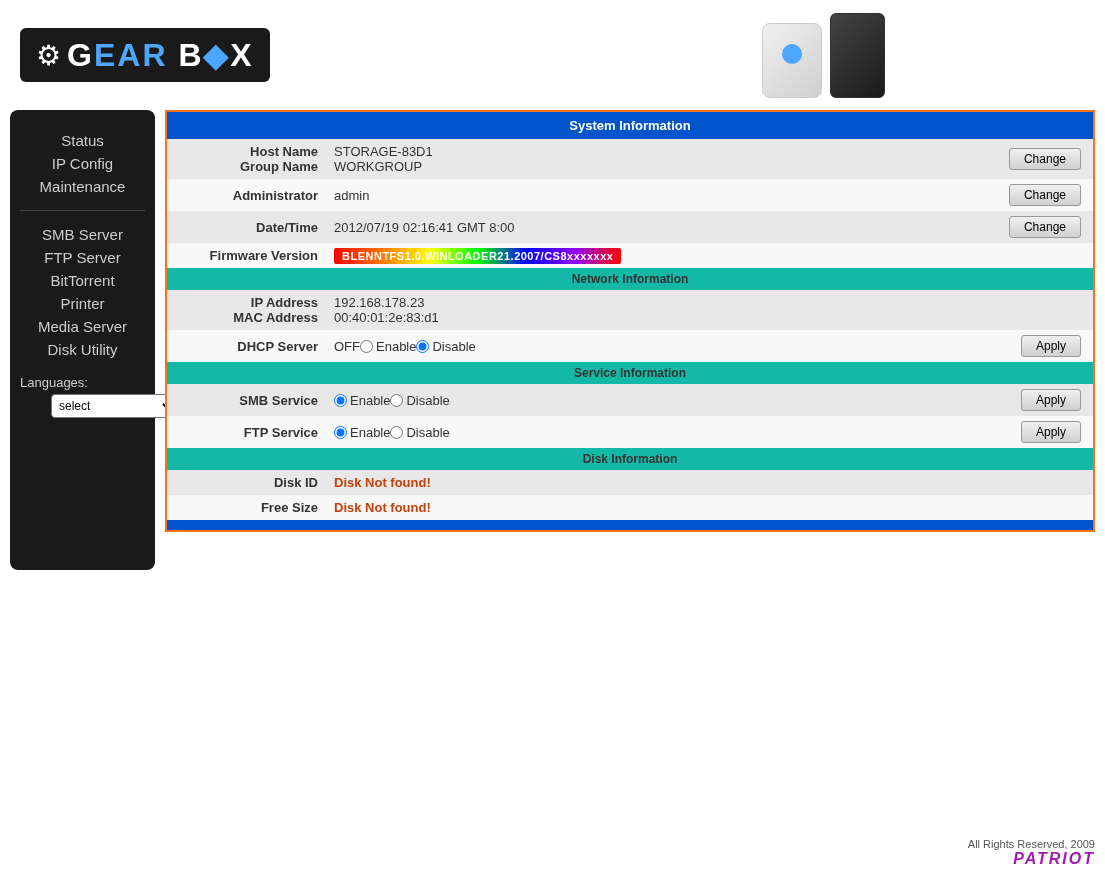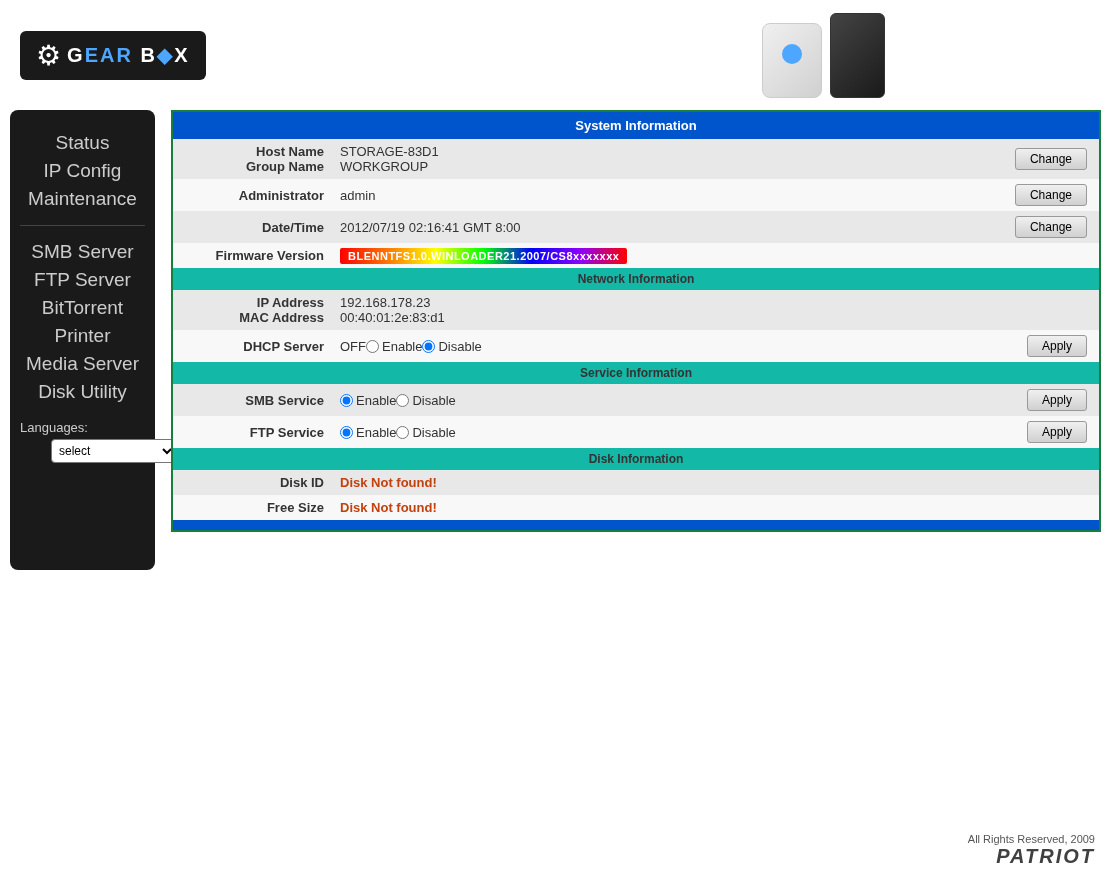--- a/index.html
+++ b/index.html
@@ -30,21 +30,21 @@
       display: flex;
       align-items: center;
       gap: 6px;
     }
     .gear-icon {
       color: #fff;
       font-size: 28px;
     }
     .logo-text {
       color: #fff;
-      font-size: 20px;
+      font-size: 32px;
       font-weight: bold;
       letter-spacing: 2px;
     }
     .logo-text .box-highlight {
       color: #4da6ff;
     }
     #device-image {
       margin-left: auto;
       margin-right: 200px;
       display: flex;
@@ -99,21 +99,21 @@
       text-align: center;
       padding: 4px 0;
     }
     .sidebar-link {
       display: block;
       text-align: center;
       color: #ccc;
       text-decoration: none;
       padding: 3px 0;
       cursor: pointer;
-      font-size: 19px;
+      font-size: 15px;
     }
     .sidebar-divider {
       border: none;
       border-top: 1px solid #444;
       margin: 8px 10px;
     }
     .sidebar-lang {
       padding: 10px 10px 0 10px;
       color: #ccc;
       font-size: 13px;
@@ -129,22 +129,21 @@
       margin-left: 31px;
     }
 
     
     #content {
       flex: 1;
     }
     .info-table {
       width: 100%;
       border-collapse: collapse;
-      border: 2px solid #15803d;
-      margin-left: 6px;
+      border: 2px solid #f97316;
     }
     .section-header {
       background: #0055cc;
       color: #fff;
       text-align: center;
       font-weight: bold;
       padding: 6px;
       font-size: 13px;
     }
     .sub-header {
@@ -216,23 +215,23 @@
     
     #footer {
       position: absolute;
       bottom: 26px;
       right: 10px;
       text-align: right;
       font-size: 11px;
       color: #555;
     }
     .patriot-logo {
-      font-size: 20px;
-      font-weight: bold;
-      color: #404040;
+      font-size: 16px;
+      font-weight: bold;
+      color: #a21caf;
       letter-spacing: 2px;
       font-style: italic;
       text-transform: uppercase;
     }
   </style>
 </head>
 <body>
 
 <div id="header">
   <div id="logo-area">

